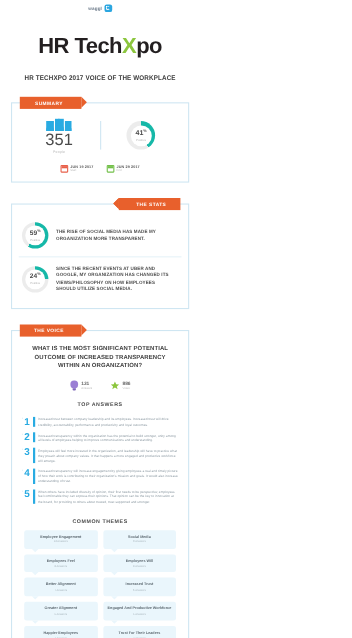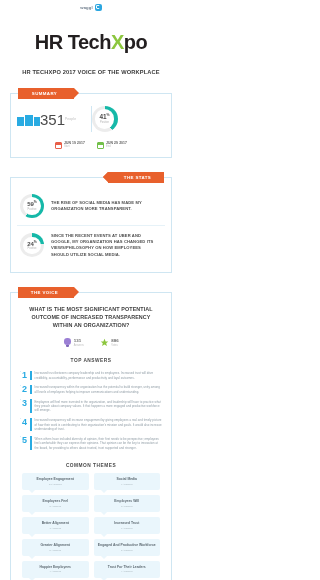--- a/index.html
+++ b/index.html
@@ -58,21 +58,21 @@
   
   .panel {
     margin: 0 10px; border:.6px solid #cfe6f2; background:#fff;
   }
   .panel.summary { margin-top:-6px; padding:12px 6px 8px; }
   .panel.stats { margin-top:-6px; padding:9px 6px 7px; }
   .panel.voice { margin-top:-6px; padding:10px 7px 8px; }
 
   
   .summary-grid { display:flex; align-items:center; }
-  .sum-cell { flex:1; display:flex; flex-direction:row; align-items:center; }
+  .sum-cell { flex:1; display:flex; flex-direction:column; align-items:center; }
   .sum-cell.divider { border-left:.6px solid #cfe6f2; }
   .people-icon { display:flex; align-items:flex-end; gap:1px; height:13px; }
   .pp { background:#29abe2; }
   .pp .h { width:5px; height:5px; border-radius:50%; display:block; margin:0 auto .6px; background:#29abe2; }
   .pp .b { width:8px; height:5px; border-radius:3px 3px 0 0; display:block; background:#29abe2; }
   .pp.side .h { width:4px; height:4px; }
   .pp.side .b { width:6.5px; height:4px; }
   .bignum { font-size:15px; font-weight:400; color:#4a4a4a; line-height:1.05; margin-top:1px; }
   .smalllabel { font-size:3.2px; color:#b9b9b9; letter-spacing:.2px; margin-top:.5px; }
 

